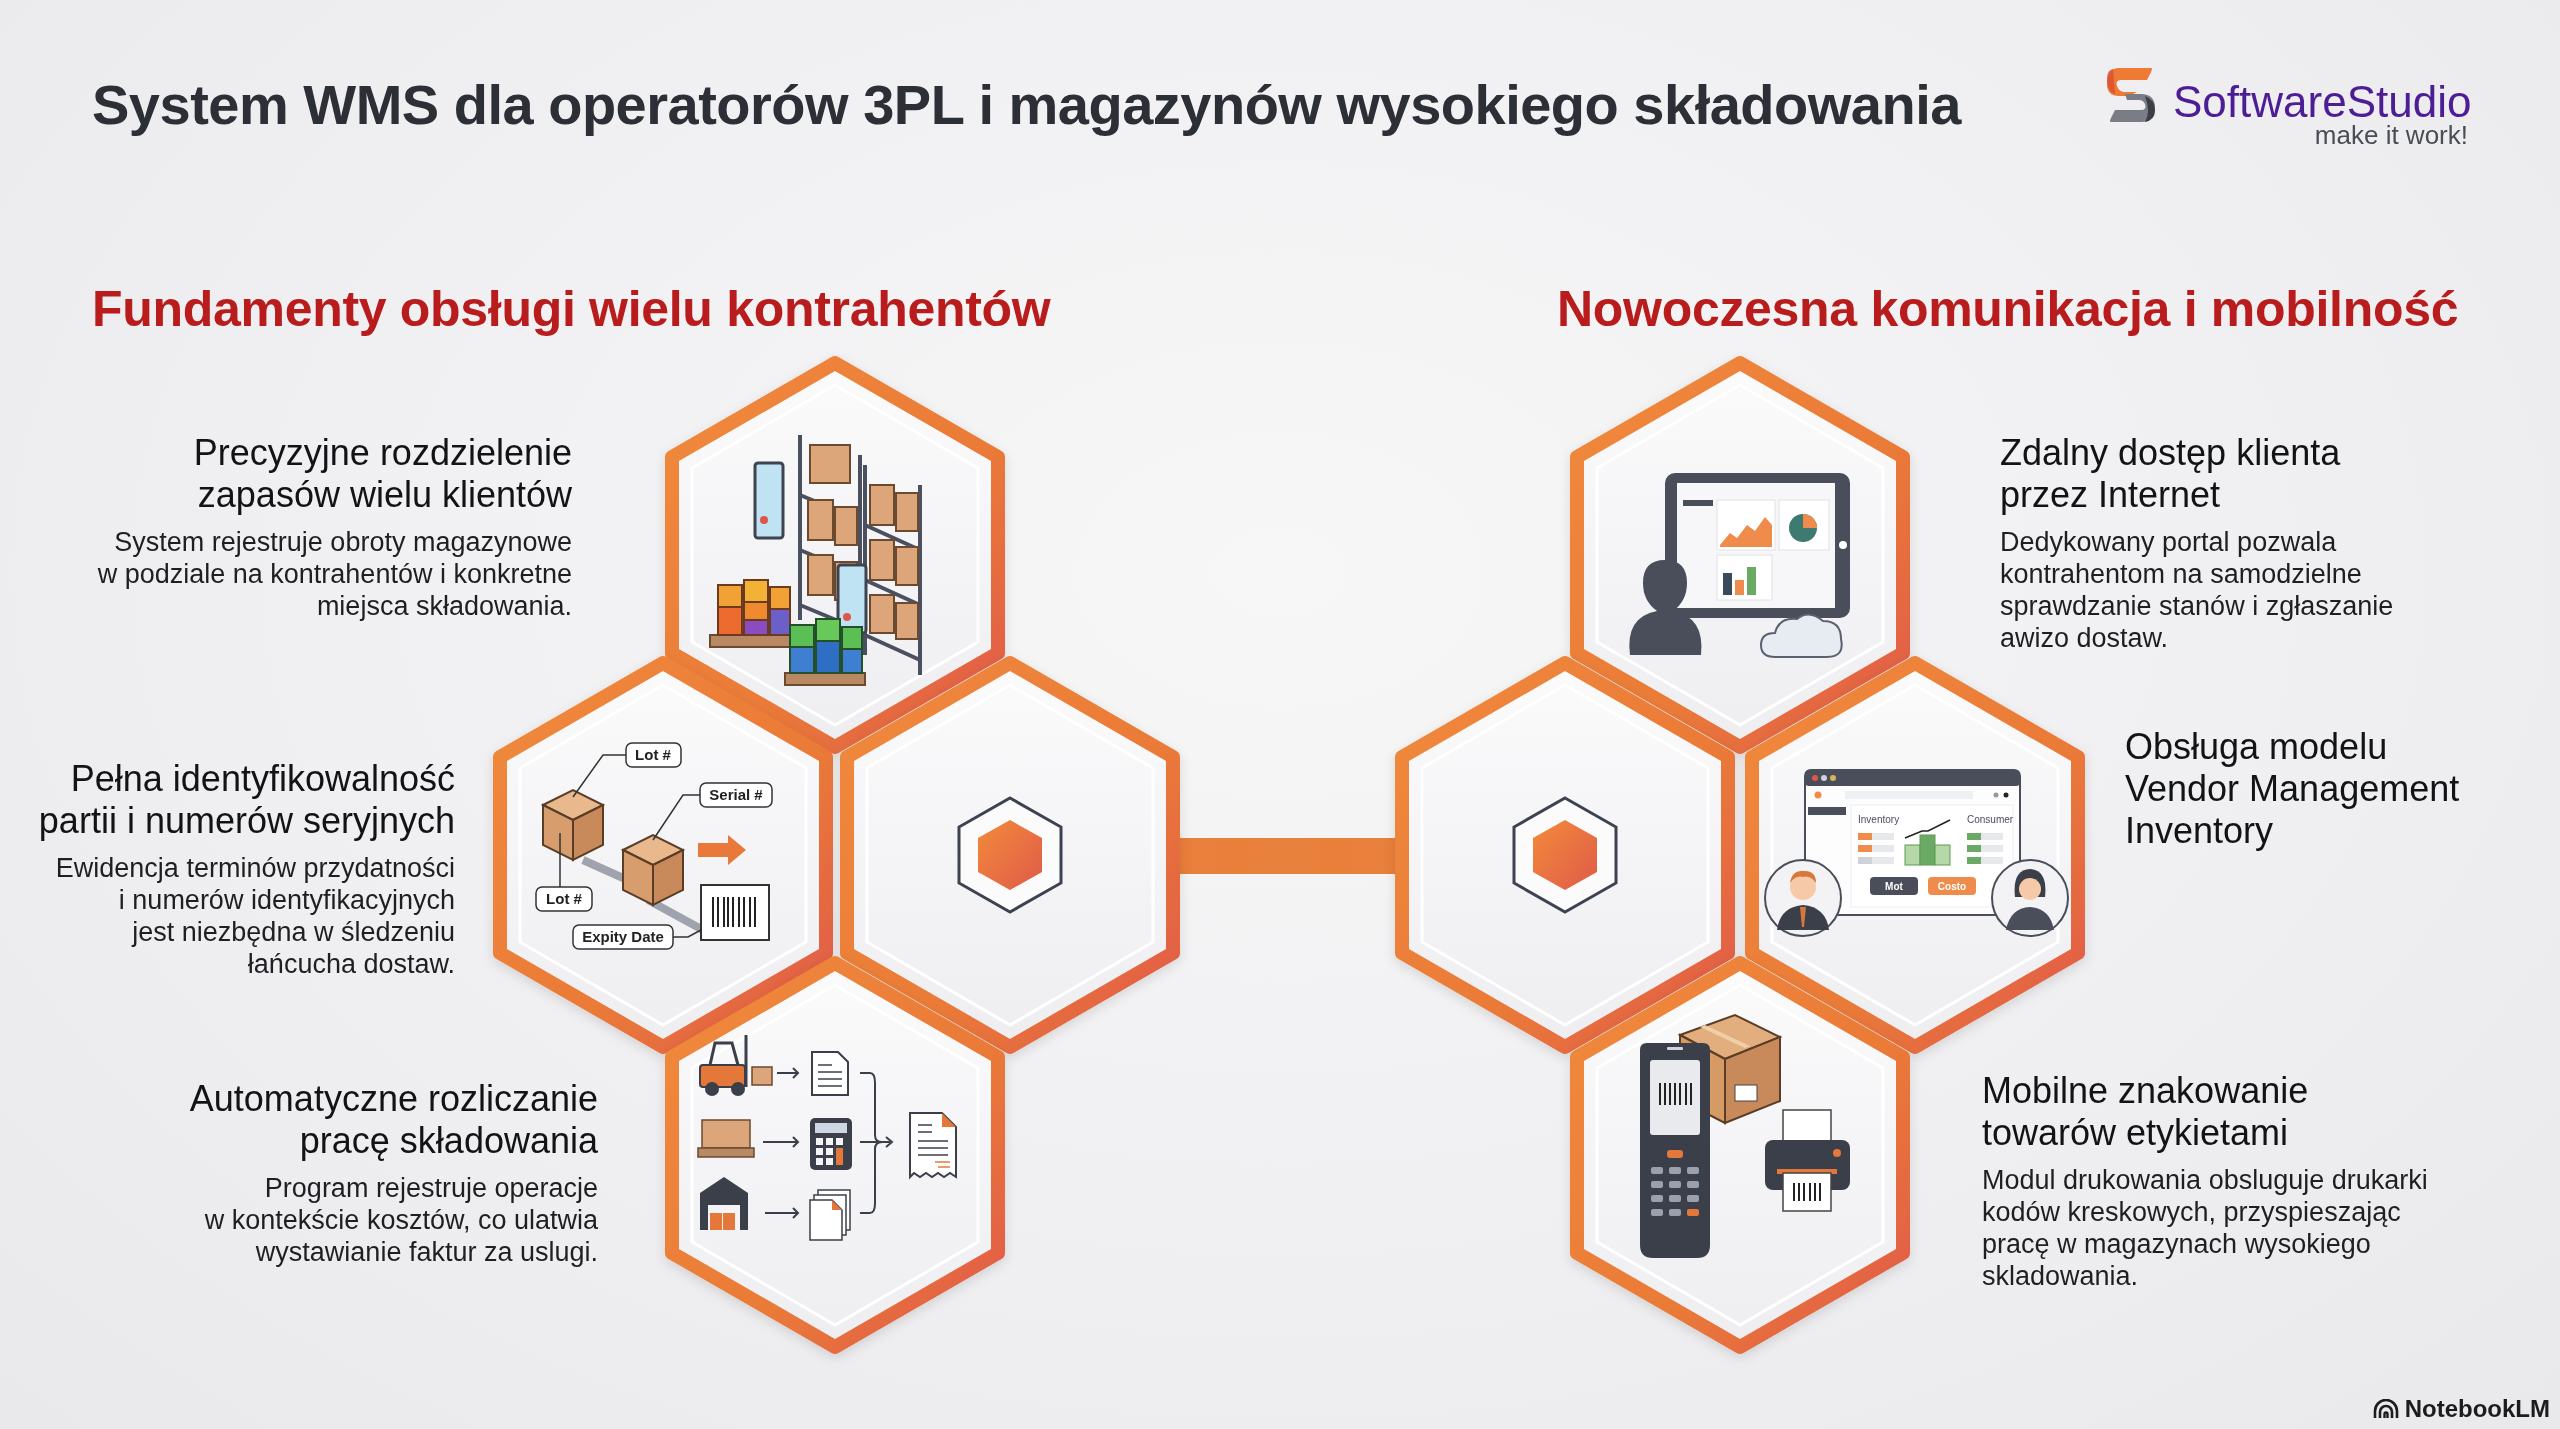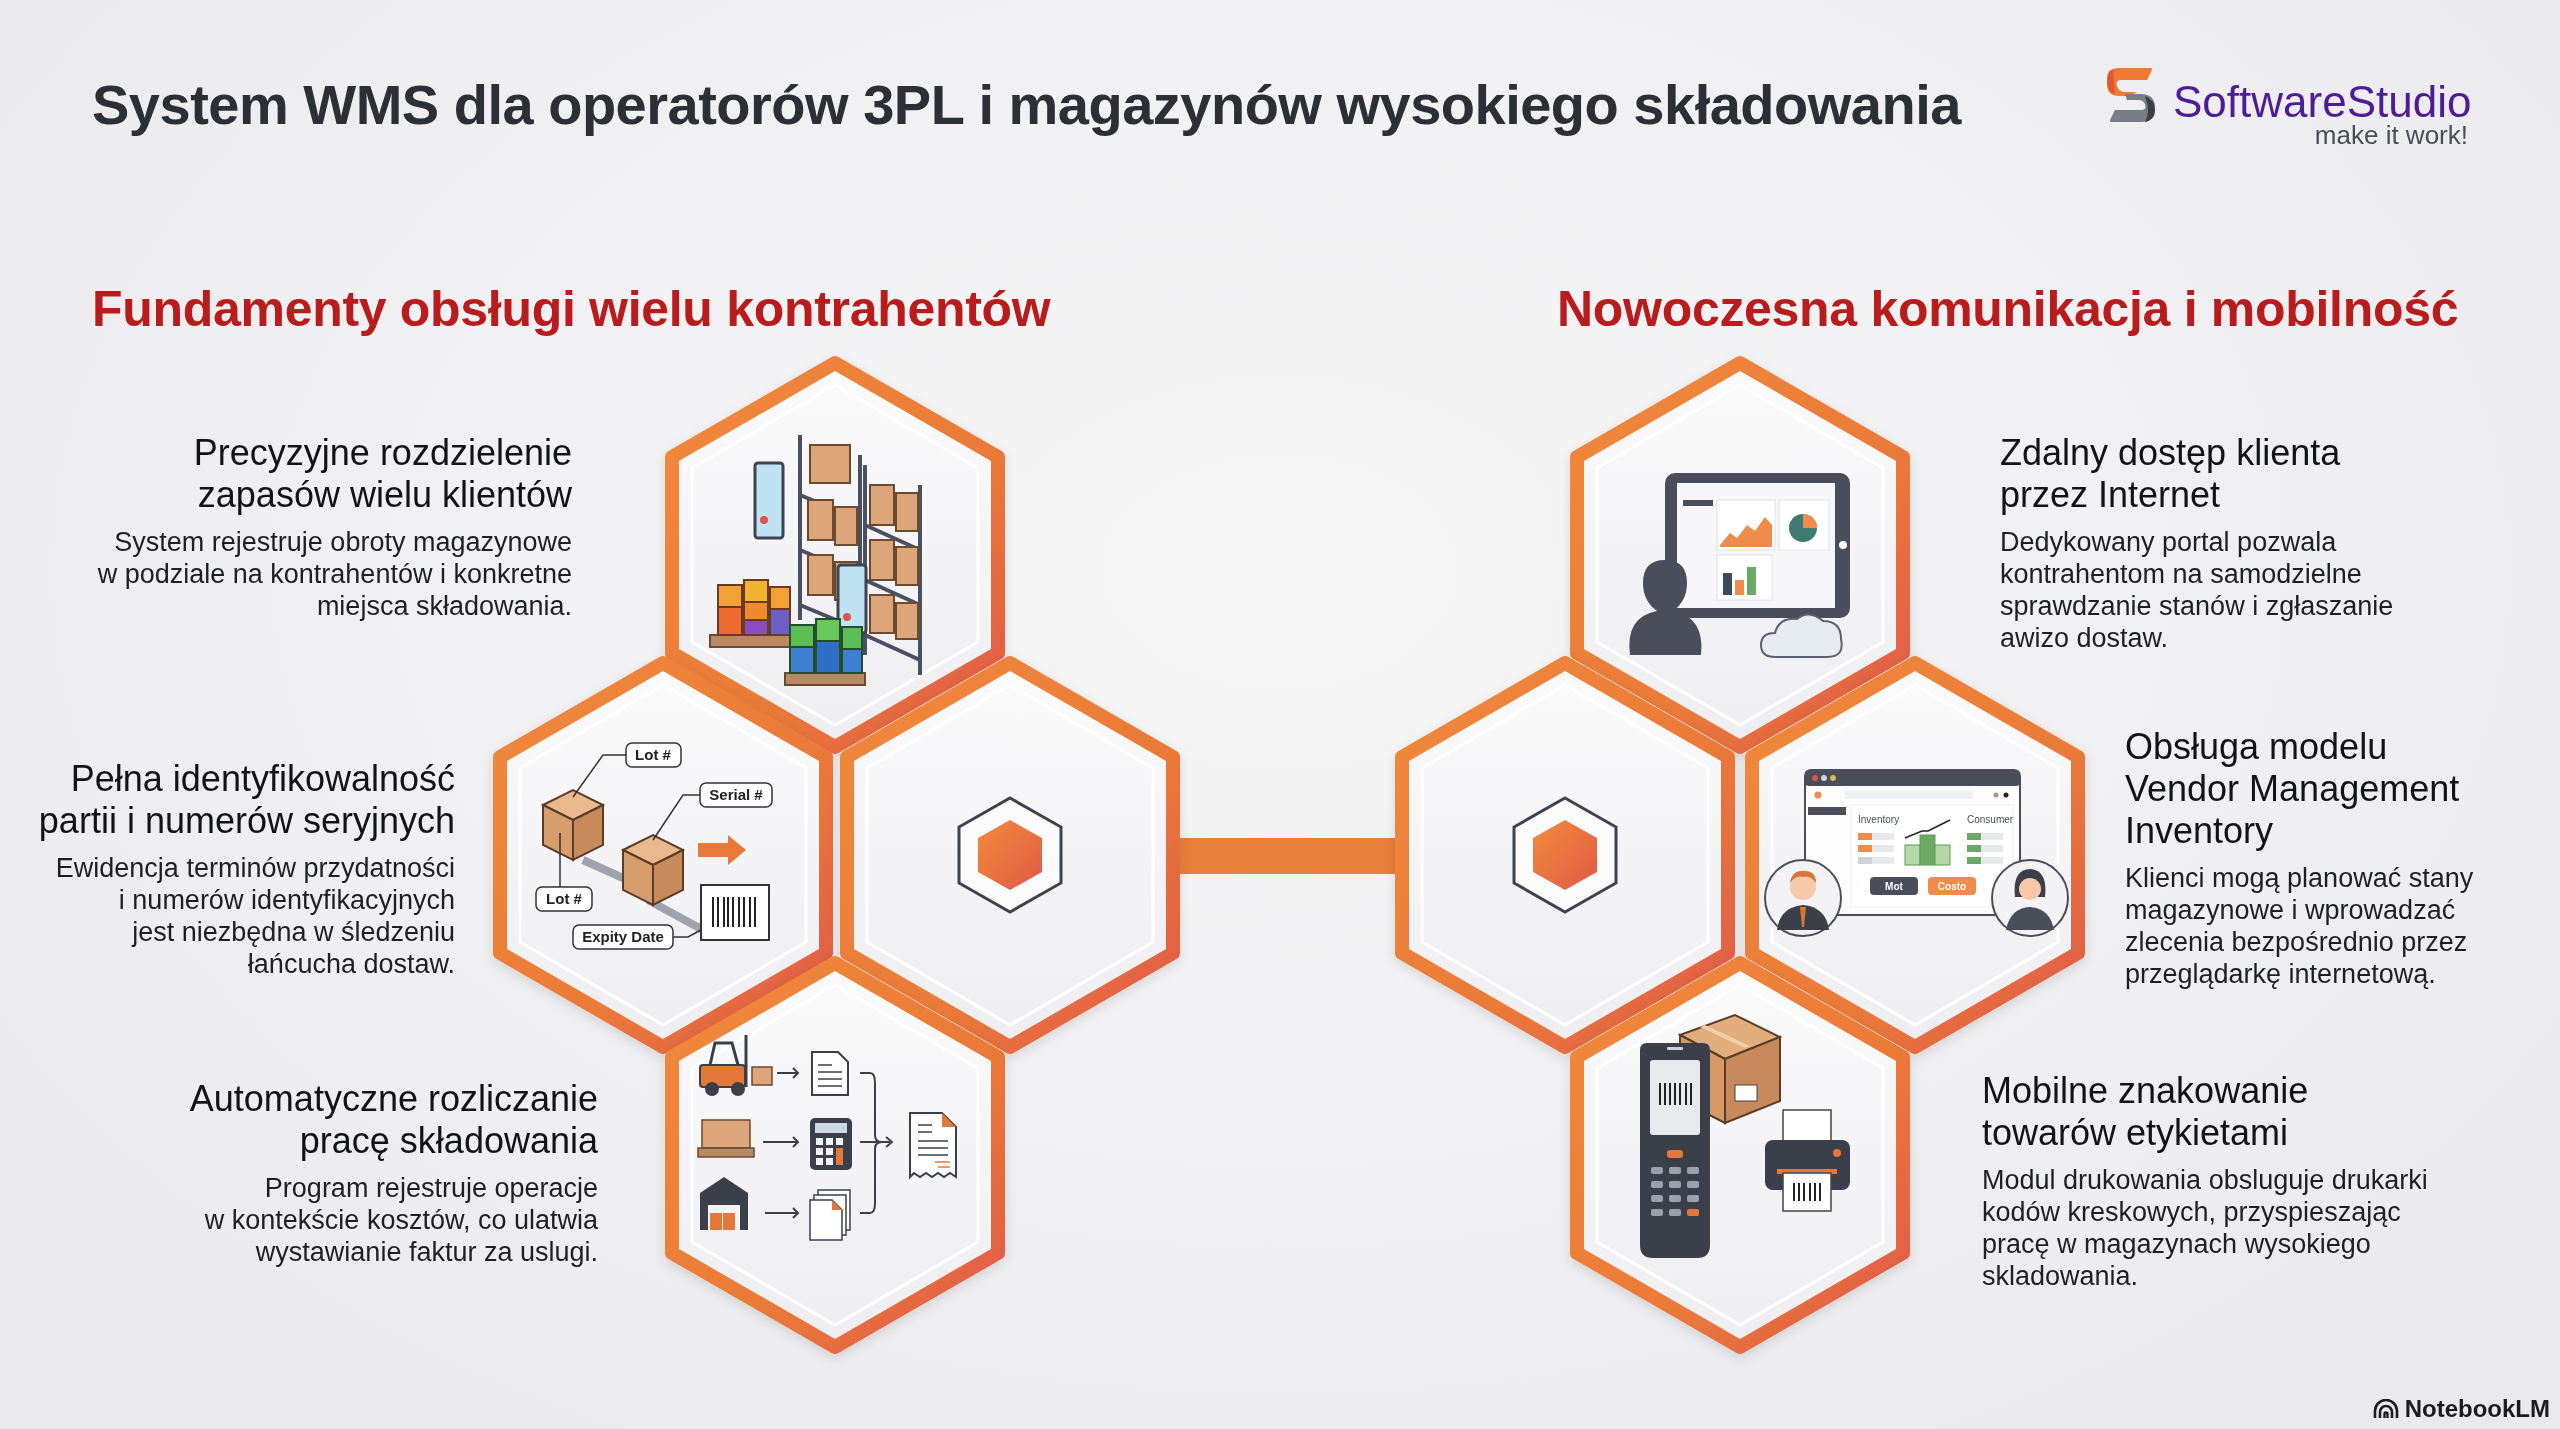--- a/index.html
+++ b/index.html
@@ -459,26 +459,20 @@
     <span>awizo dostaw.</span>
   </p>
 </div>
 
 <div class="abs feat left-align" style="left:2125px; top:726px; width:430px;">
   <h3>
     <span>Obsługa modelu</span><br>
     <span>Vendor Management</span><br>
     <span>Inventory</span>
   </h3>
-  <p>
-    <span>Klienci mogą planować stany</span><br>
-    <span>magazynowe i wprowadzać</span><br>
-    <span>zlecenia bezpośrednio przez</span><br>
-    <span>przeglądarkę internetową.</span>
-  </p>
 </div>
 
 <div class="abs feat left-align" style="left:1982px; top:1070px;">
   <h3>
     <span>Mobilne znakowanie</span><br>
     <span>towarów etykietami</span>
   </h3>
   <p>
     <span>Modul drukowania obsluguje drukarki</span><br>
     <span>kodów kreskowych, przyspieszając</span><br>

